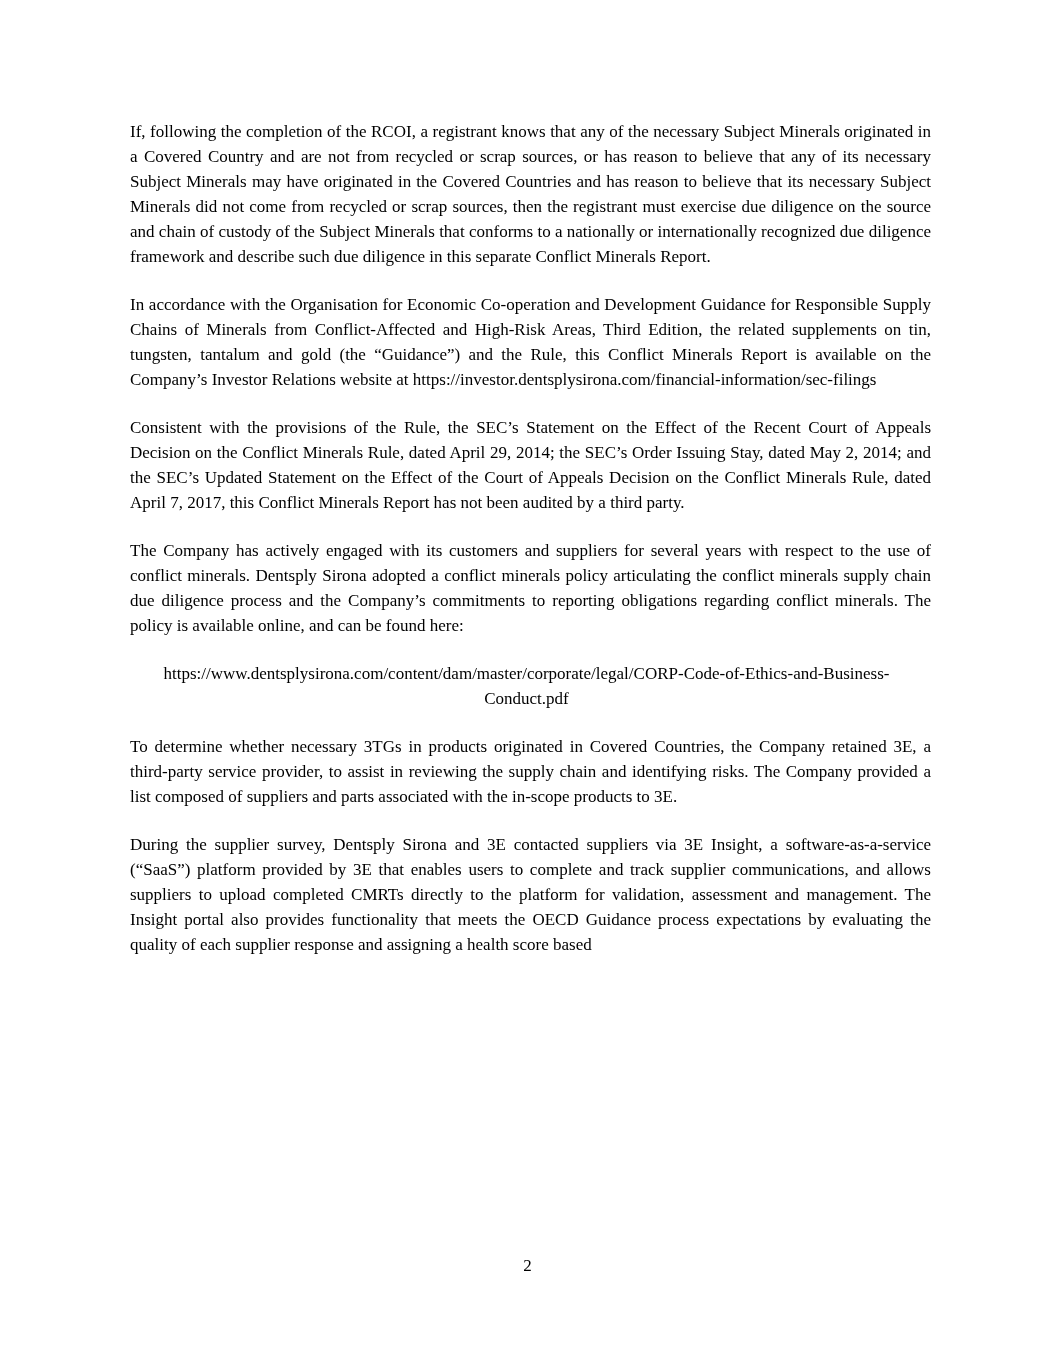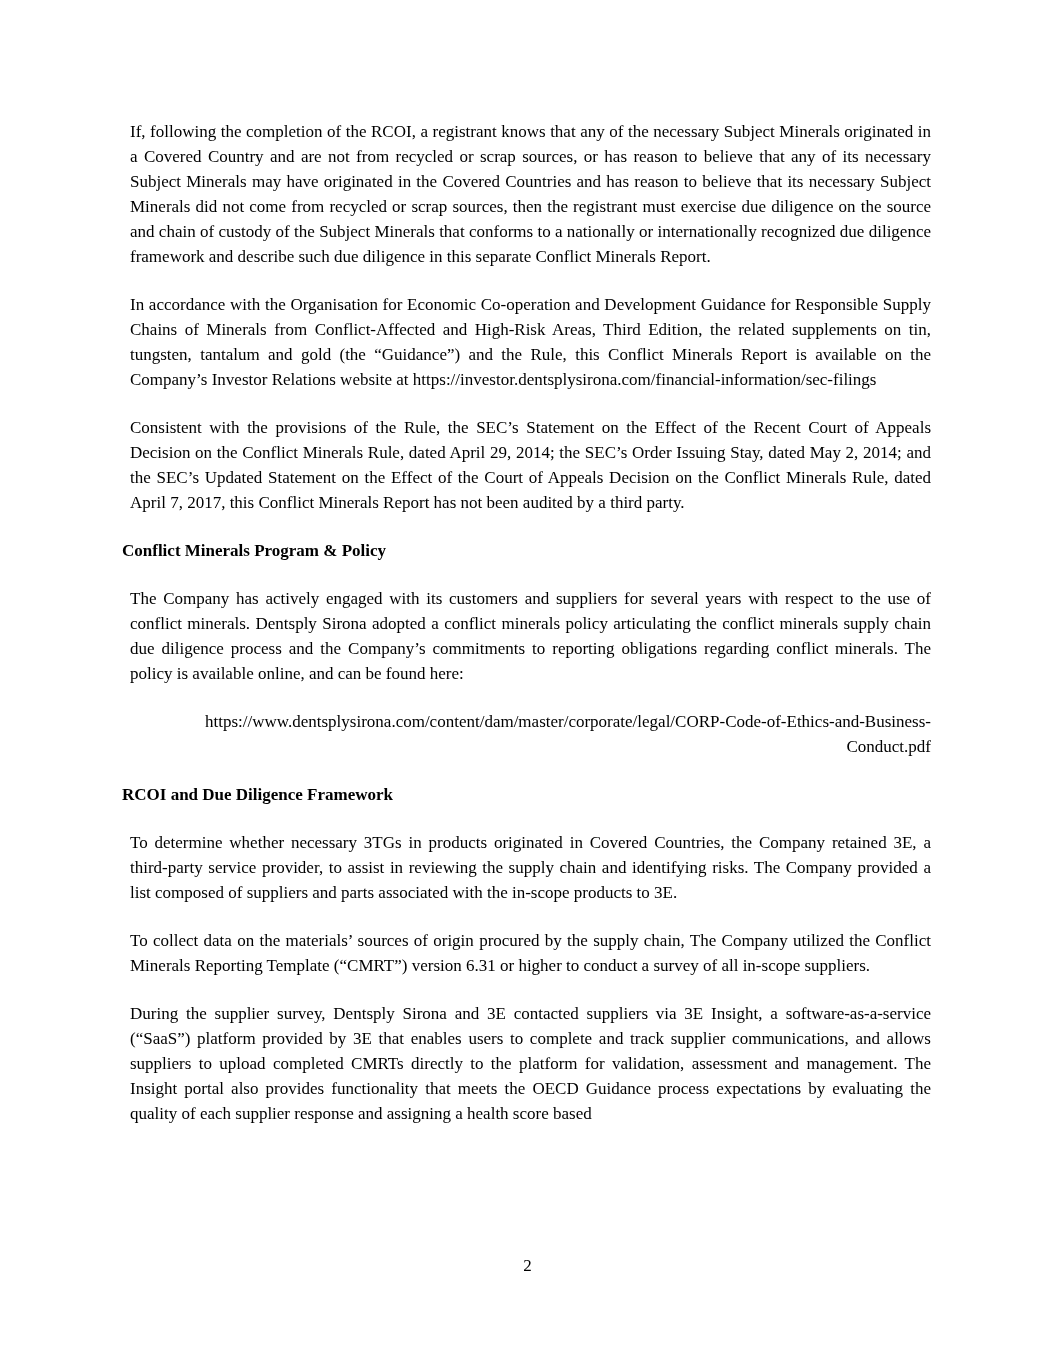--- a/index.html
+++ b/index.html
@@ -22,21 +22,21 @@
     width: 809px;
     font-size: 17px;
     line-height: 25px;
   }
   .para {
     margin: 0 0 23px 8px;
     text-align: justify;
   }
   .para-url {
     margin: 0 0 23px 0;
-    text-align: right;
+    text-align: center;
     overflow-wrap: break-word;
     word-wrap: break-word;
   }
   .heading {
     margin: 0 0 23px 0;
     font-weight: bold;
     font-size: 17px;
     line-height: 25px;
     text-align: left;
   }
@@ -54,29 +54,26 @@
 <body>
 
 <main class="content">
 
   <p class="para">If, following the completion of the RCOI, a registrant knows that any of the necessary Subject Minerals originated in a Covered Country and are not from recycled or scrap sources, or has reason to believe that any of its necessary Subject Minerals may have originated in the Covered Countries and has reason to believe that its necessary Subject Minerals did not come from recycled or scrap sources, then the registrant must exercise due diligence on the source and chain of custody of the Subject Minerals that conforms to a nationally or internationally recognized due diligence framework and describe such due diligence in this separate Conflict Minerals Report.</p>
 
   <p class="para">In accordance with the Organisation for Economic Co-operation and Development Guidance for Responsible Supply Chains of Minerals from Conflict-Affected and High-Risk Areas, Third Edition, the related supplements on tin, tungsten, tantalum and gold (the “Guidance”) and the Rule, this Conflict Minerals Report is available on the Company’s Investor Relations website at https://investor.dentsplysirona.com/financial-information/sec-filings</p>
 
   <p class="para">Consistent with the provisions of the Rule, the SEC’s Statement on the Effect of the Recent Court of Appeals Decision on the Conflict Minerals Rule, dated April 29, 2014; the SEC’s Order Issuing Stay, dated May 2, 2014; and the SEC’s Updated Statement on the Effect of the Court of Appeals Decision on the Conflict Minerals Rule, dated April 7, 2017, this Conflict Minerals Report has not been audited by a third party.</p>
 
-  <h2 class="heading">Conflict Minerals Program &amp; Policy</h2>
 
   <p class="para">The Company has actively engaged with its customers and suppliers for several years with respect to the use of conflict minerals. Dentsply Sirona adopted a conflict minerals policy articulating the conflict minerals supply chain due diligence process and the Company’s commitments to reporting obligations regarding conflict minerals. The policy is available online, and can be found here:</p>
 
   <p class="para-url">https://www.dentsplysirona.com/content/dam/master/corporate/legal/CORP-Code-of-Ethics-and-Business-Conduct.pdf</p>
 
-  <h2 class="heading">RCOI and Due Diligence Framework</h2>
 
   <p class="para">To determine whether necessary 3TGs in products originated in Covered Countries, the Company retained 3E, a third-party service provider, to assist in reviewing the supply chain and identifying risks. The Company provided a list composed of suppliers and parts associated with the in-scope products to 3E.</p>
 
-  <p class="para">To collect data on the materials’ sources of origin procured by the supply chain, The Company utilized the Conflict Minerals Reporting Template (“CMRT”) version 6.31 or higher to conduct a survey of all in-scope suppliers.</p>
 
   <p class="para">During the supplier survey, Dentsply Sirona and 3E contacted suppliers via 3E Insight, a software-as-a-service (“SaaS”) platform provided by 3E that enables users to complete and track supplier communications, and allows suppliers to upload completed CMRTs directly to the platform for validation, assessment and management. The Insight portal also provides functionality that meets the OECD Guidance process expectations by evaluating the quality of each supplier response and assigning a health score based</p>
 
 </main>
 
 <div class="page-number">2</div>
 
 </body></html>

